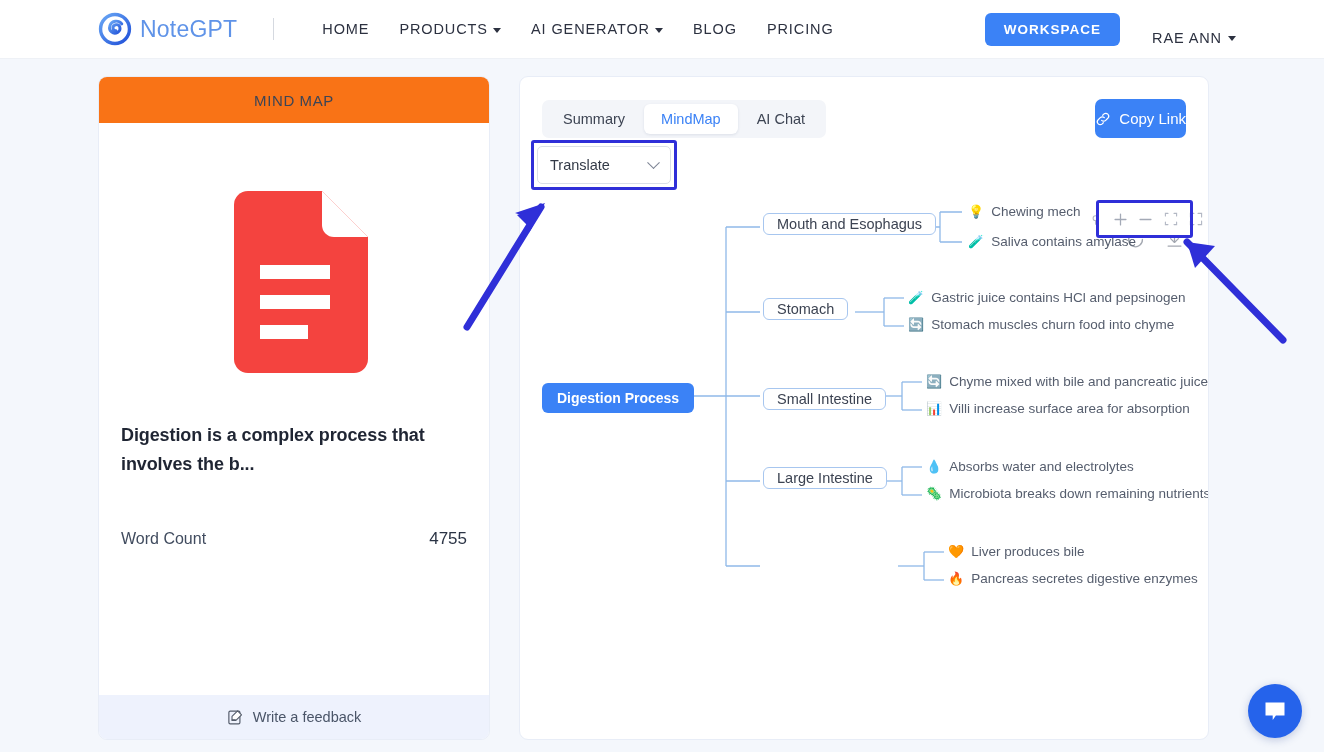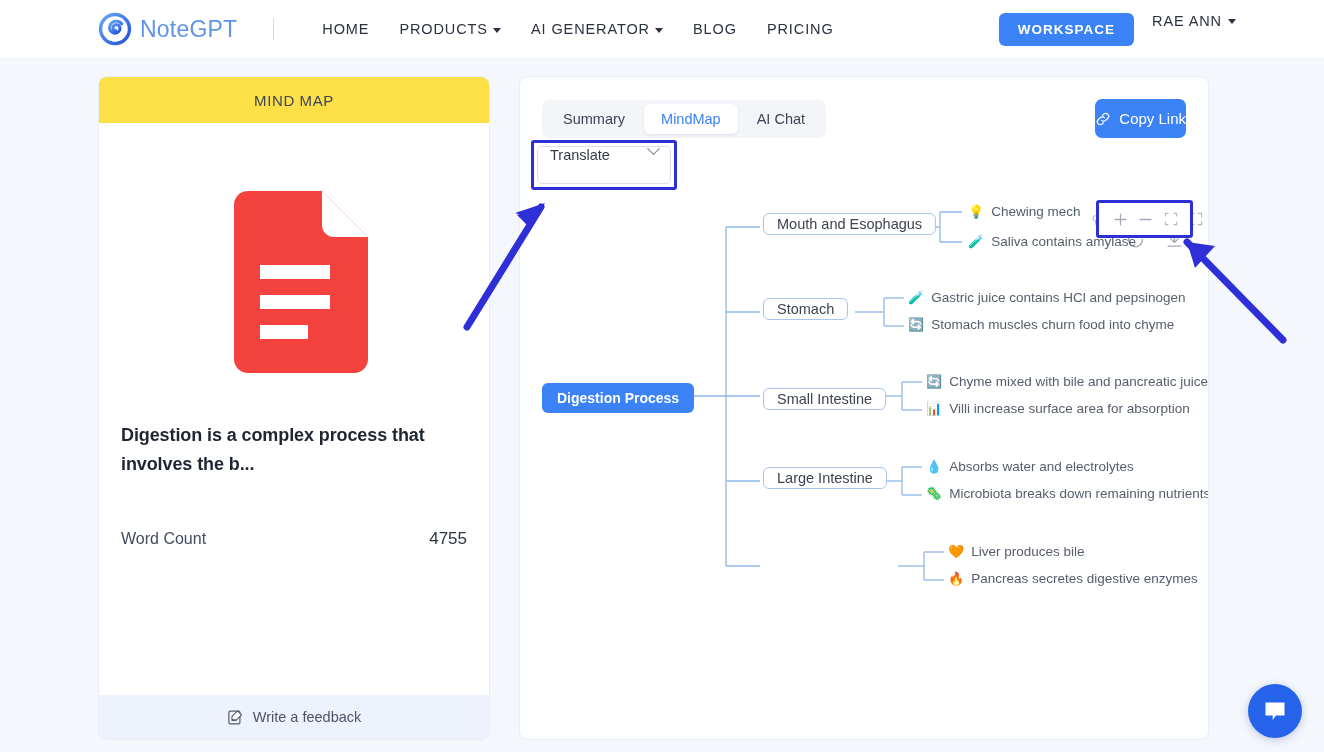--- a/index.html
+++ b/index.html
@@ -34,21 +34,21 @@
     font-size: 14.5px; color: #2c3140; letter-spacing: .9px;
     display: flex; align-items: center; gap: 5px; cursor: pointer;
   }
   .caret {
     width: 0; height: 0; border-left: 4px solid transparent;
     border-right: 4px solid transparent; border-top: 5px solid #2c3140;
     display: inline-block; position: relative; top: 1px;
   }
   .header-right {
     margin-left: auto; margin-right: 88px;
-    display: flex; align-items: flex-start; gap: 18px;
+    display: flex; align-items: flex-end; gap: 32px;
   }
   .workspace-btn {
     background: #3b82f6; color: #fff; border: none;
     padding: 9px 19px; border-radius: 6px; font-size: 13.5px;
     letter-spacing: 1px; font-weight: 700; cursor: pointer;
     font-family: inherit;
   }
   .user-name {
     font-size: 14.5px; color: #2c3140; letter-spacing: .9px;
     display: flex; align-items: center; gap: 6px; cursor: pointer;
@@ -56,21 +56,21 @@
 
   
   .left-panel {
     position: absolute; left: 98px; top: 76px;
     width: 392px; height: 664px;
     background: #ffffff; border-radius: 9px;
     border: 1px solid #e8edf7;
     overflow: hidden; display: flex; flex-direction: column;
   }
   .left-header {
-    height: 46px; background: #fde047;
+    height: 46px; background: #f97316;
     display: flex; align-items: center; justify-content: center;
     font-size: 15px; color: #3d4556; letter-spacing: .6px;
   }
   .left-body { flex: 1; position: relative; padding: 0 22px; }
   .doc-icon-wrap {
     display: flex; justify-content: center;
     margin-top: 64px; margin-bottom: 44px;
   }
   .doc-title {
     font-size: 18px; font-weight: 700; color: #1f2533;
@@ -110,21 +110,21 @@
   }
   .translate-hl {
     position: absolute; left: 531px; top: 140px;
     width: 146px; height: 50px;
     border: 3px solid #2f2fd8; border-radius: 3px; z-index: 6;
   }
   .translate-box {
     position: absolute; left: 537px; top: 146px;
     width: 134px; height: 38px;
     background: #fff; border: 1px solid #dadfe8; border-radius: 5px;
-    display: flex; padding: 0 12px;
+    display: flex; align-items: center; padding: 0 12px;
     font-size: 14.5px; color: #333a47; cursor: pointer; z-index: 7;
   }
   .chev {
     margin-left: auto; width: 9px; height: 9px;
     border-right: 1.6px solid #7d8494; border-bottom: 1.6px solid #7d8494;
     transform: rotate(45deg) translate(-2px,-2px);
   }
   .copy-link-btn {
     position: absolute; right: 22px; top: 22px;
     background: #3b82f6; color: #fff; border: none;

